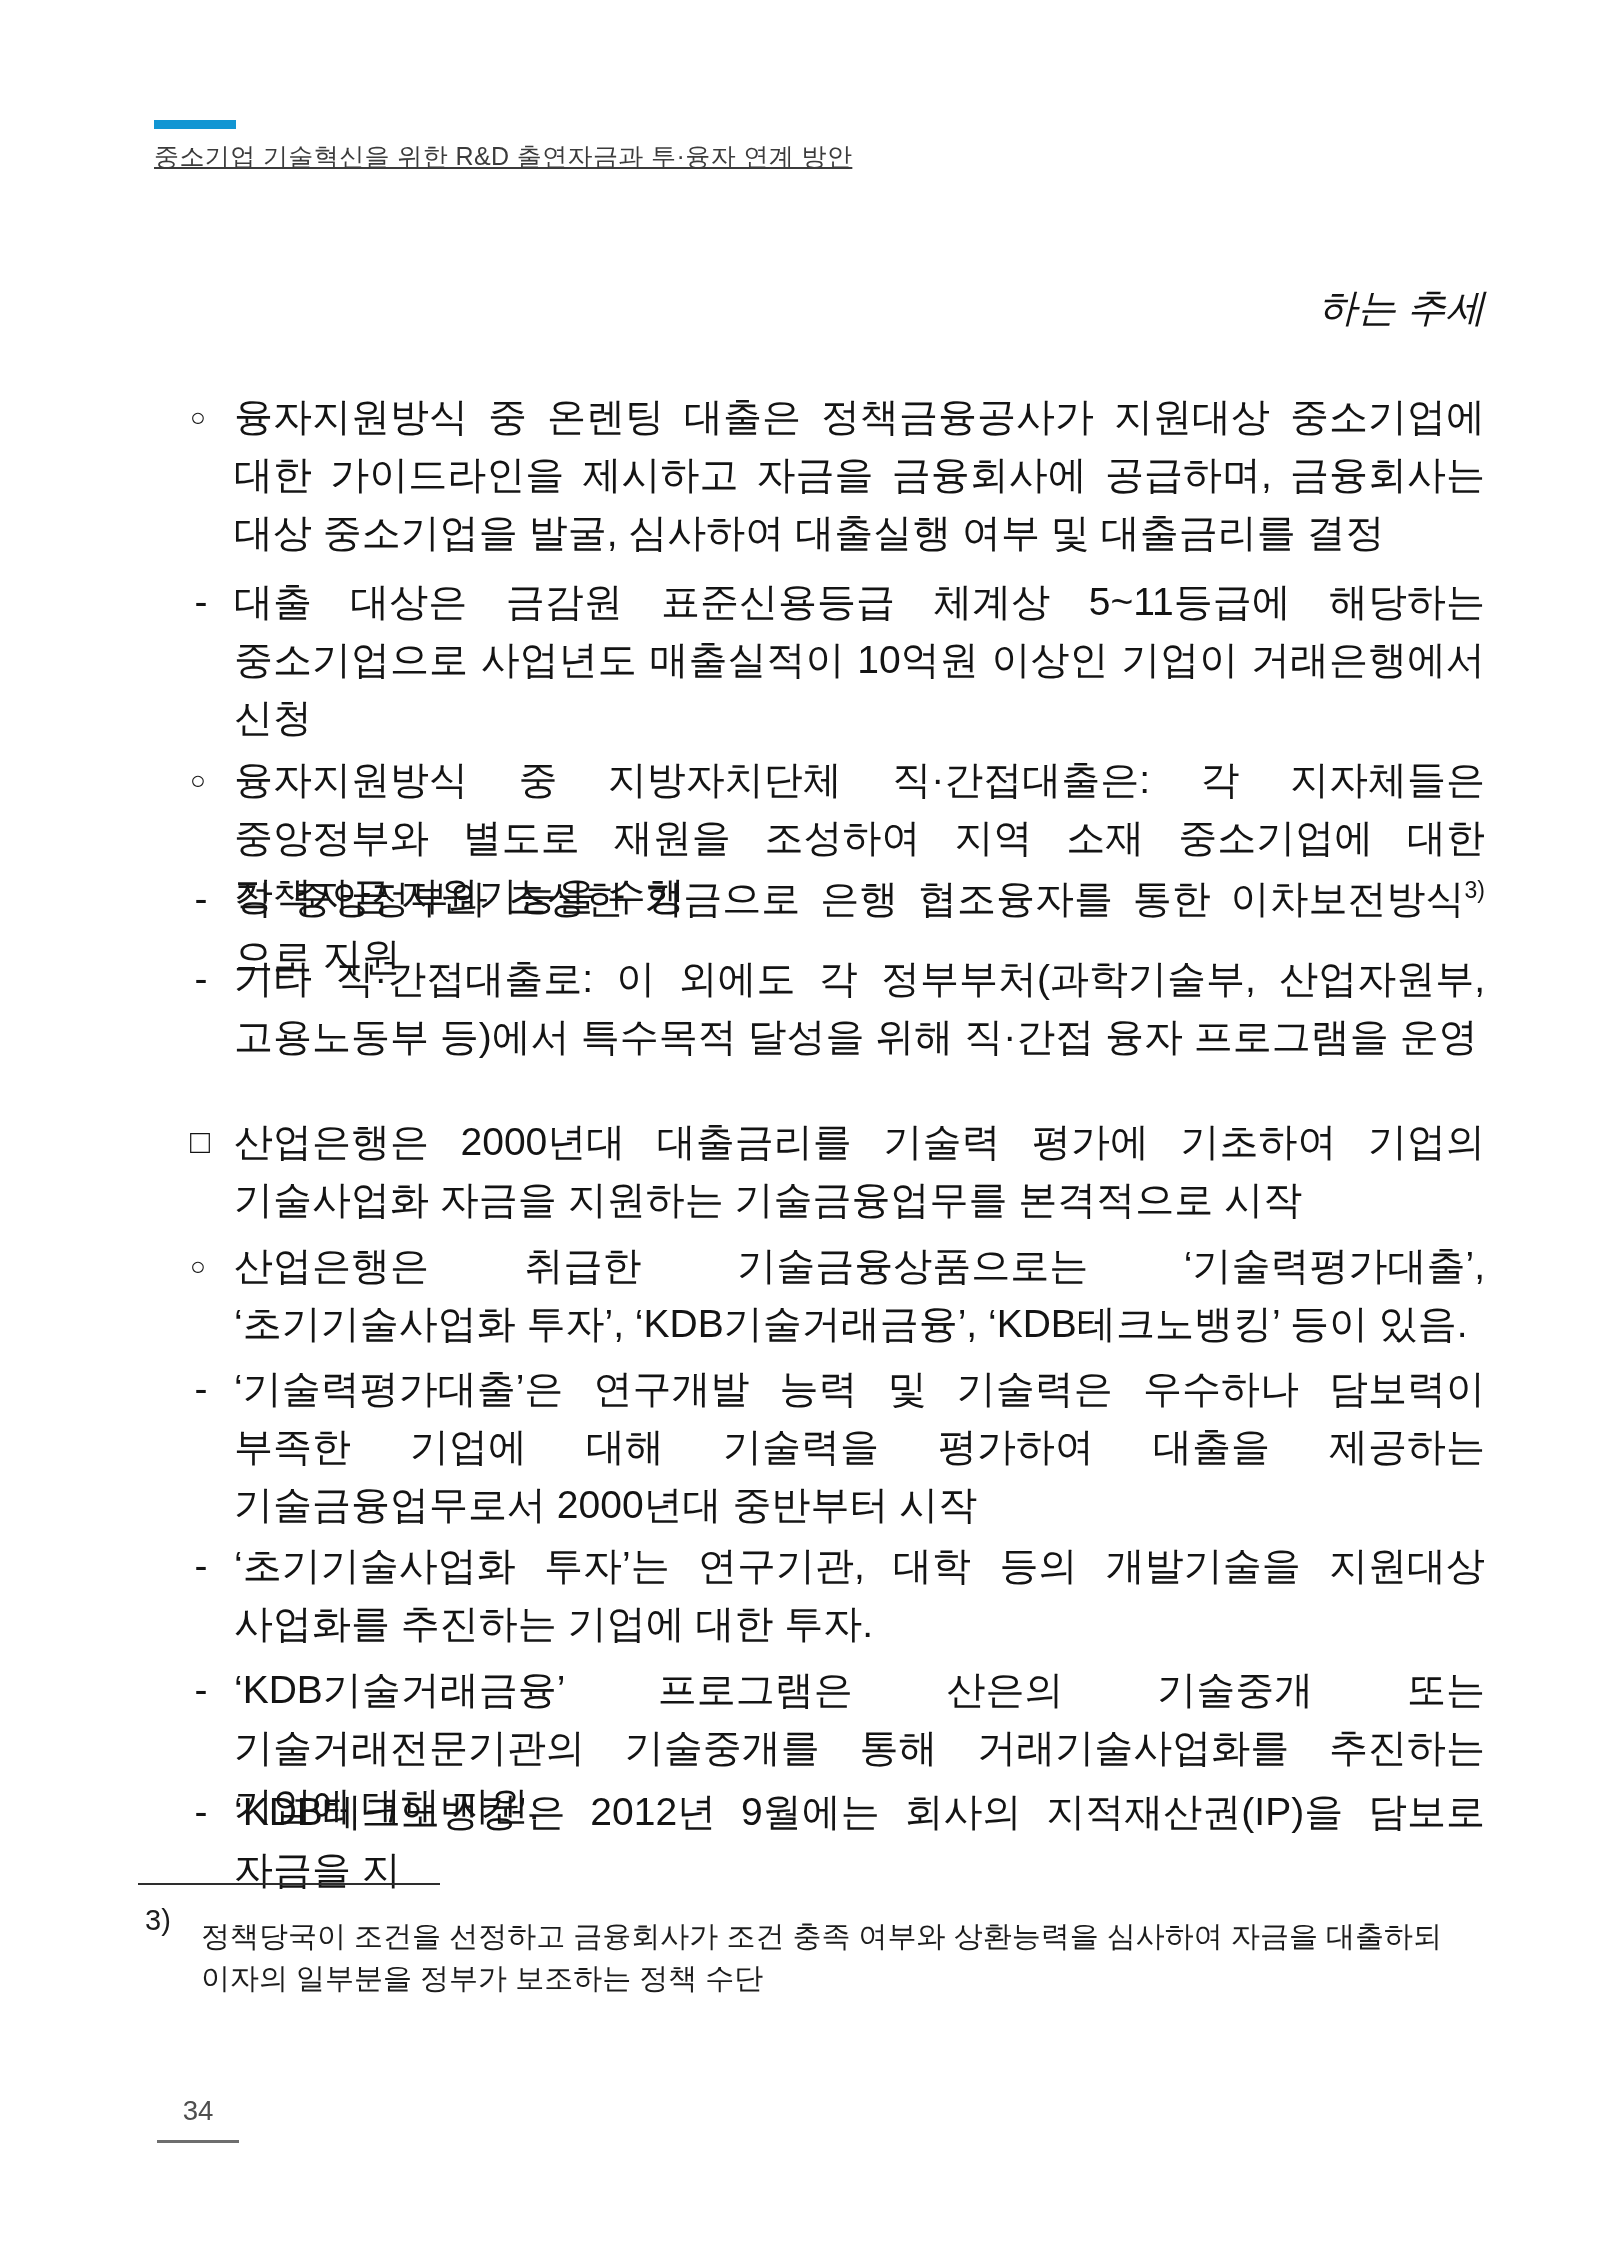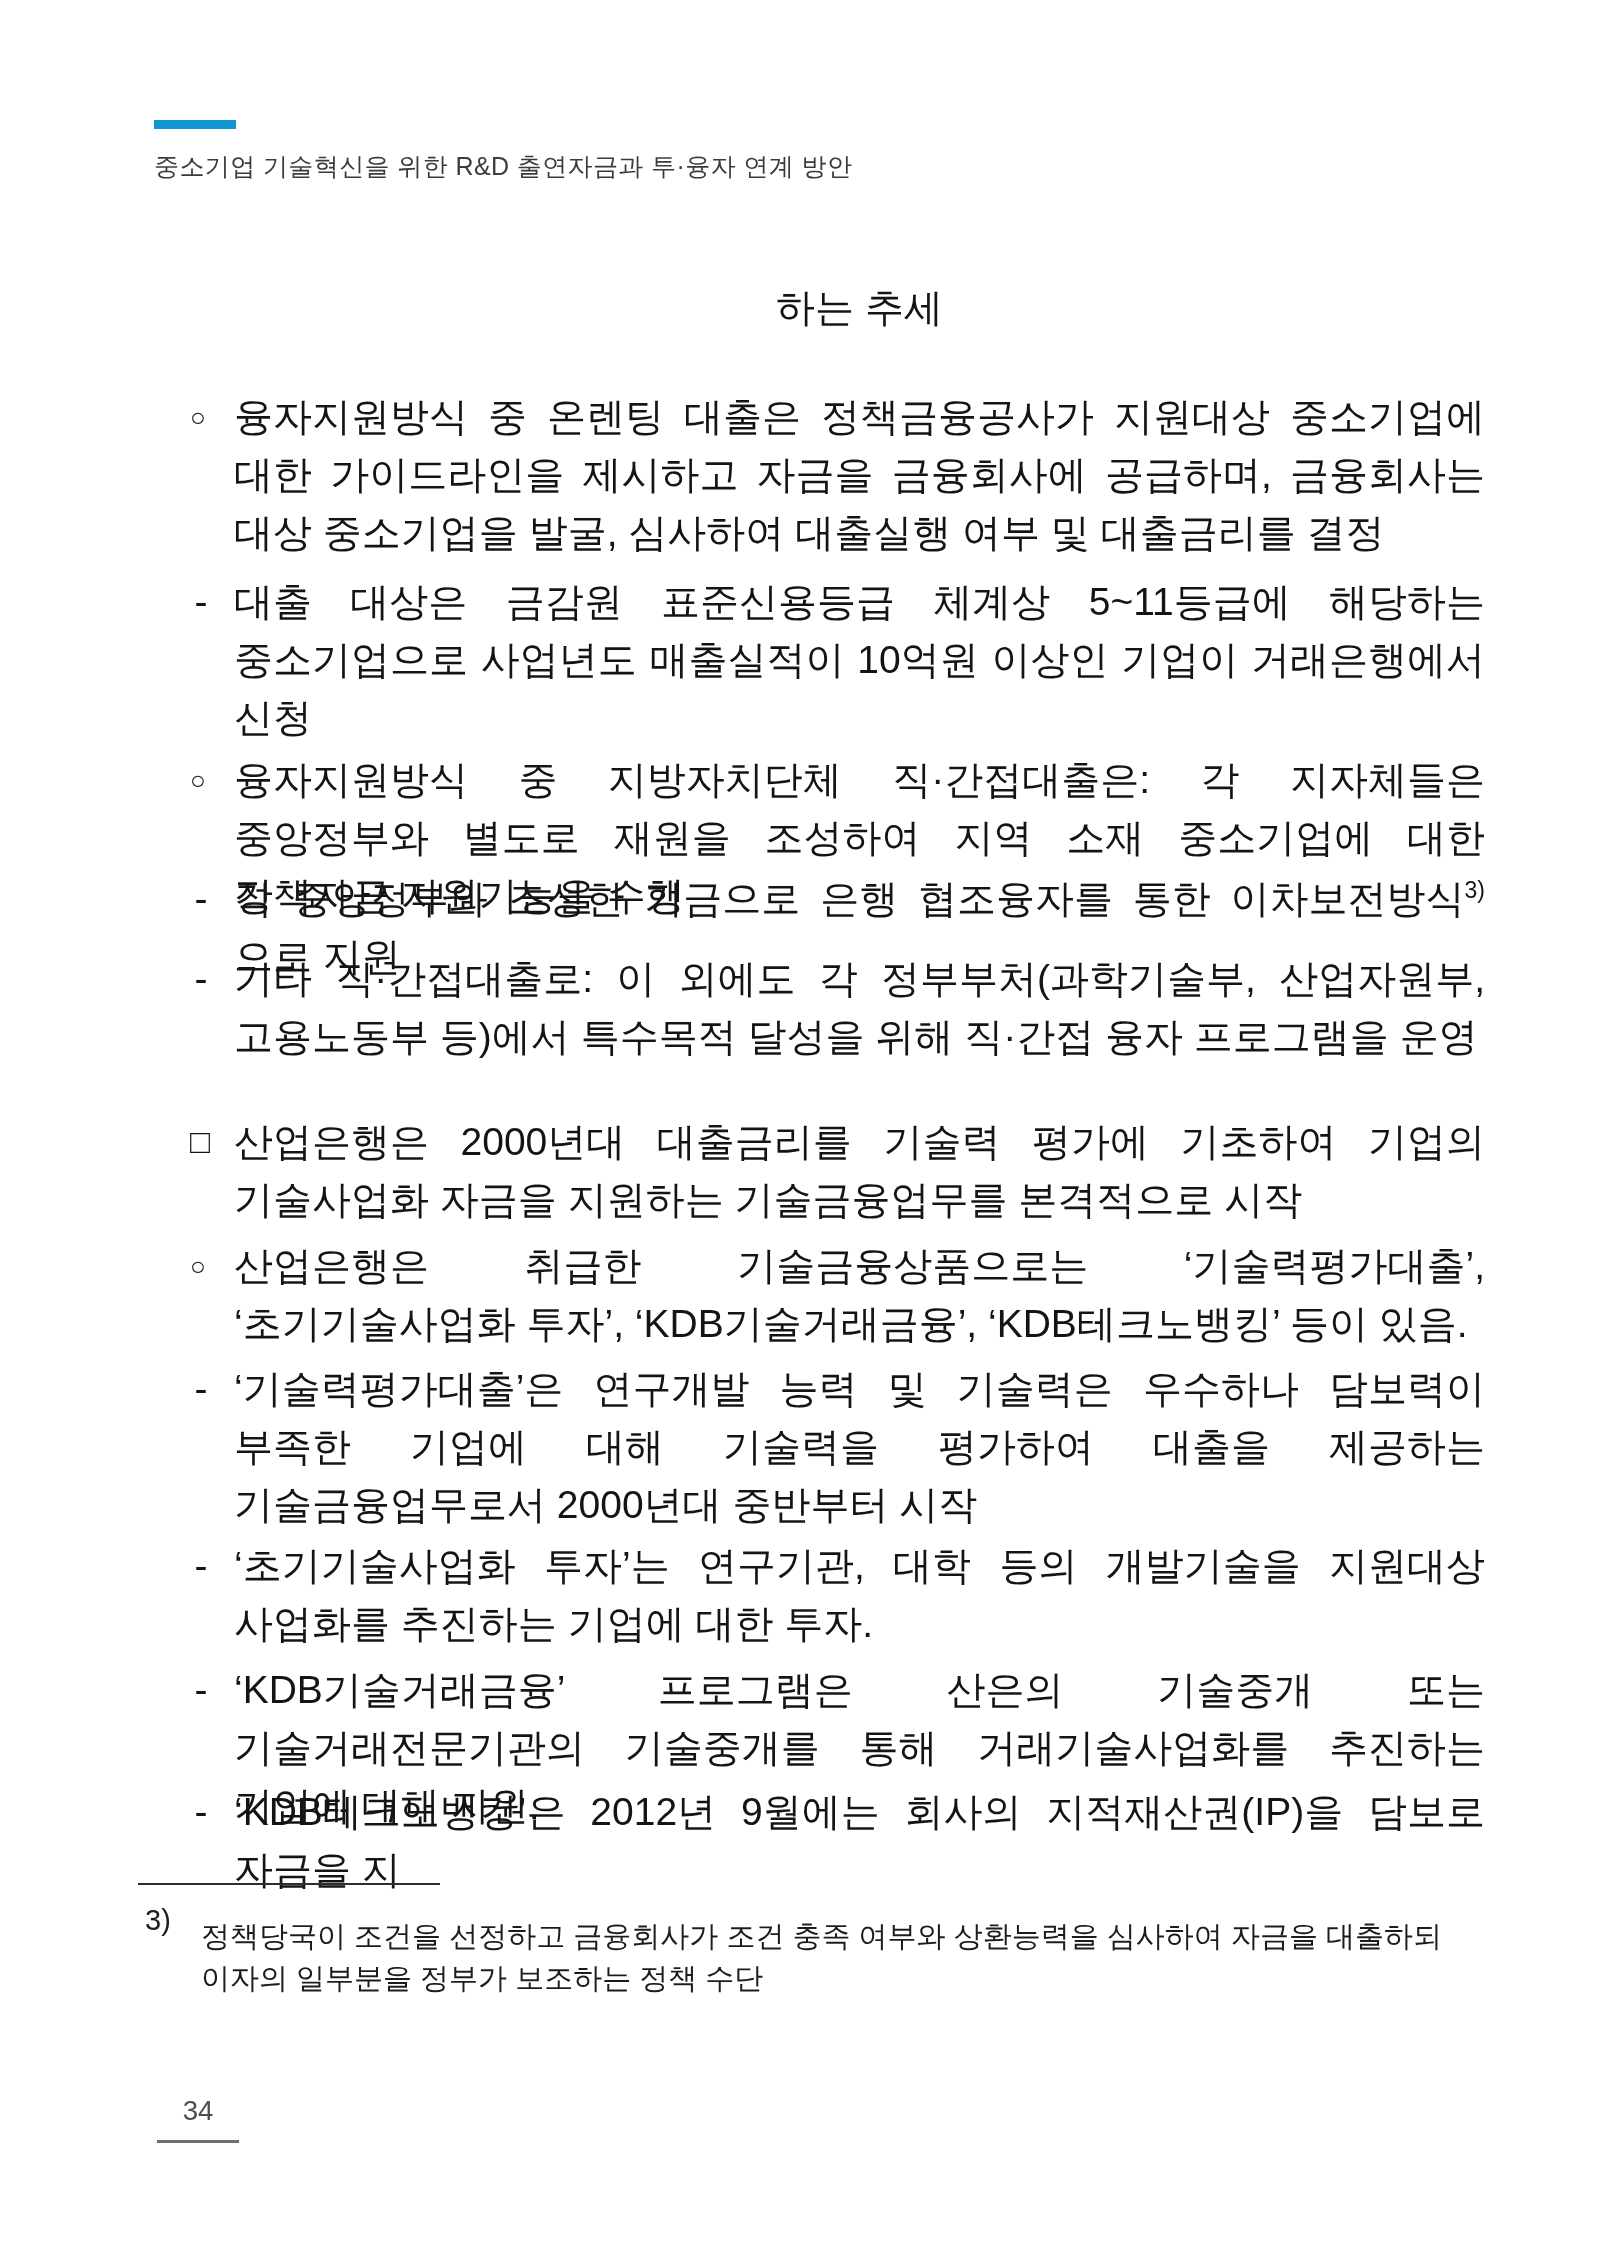--- a/index.html
+++ b/index.html
@@ -9,42 +9,42 @@
     background:#ffffff;
     font-family:"Liberation Sans","DejaVu Sans",sans-serif;
     color:#111111;
     overflow:hidden;
   }
   .accent-bar{
     position:absolute;left:154px;top:120px;
     width:82px;height:8.7px;
   }
   .header-title{
-    position:absolute;left:154px;top:150px;
+    position:absolute;left:154px;top:140px;
     font-size:25px;line-height:32px;color:#3b3b3b;
-    letter-spacing:0.4px;white-space:nowrap;
+    letter-spacing:0.4px;white-space:nowrap;text-decoration:underline;
   }
   .para{
     position:absolute;left:190px;width:1295px;
     display:flex;align-items:flex-start;
     font-size:39px;line-height:58px;color:#141414;
   }
   .marker{
     flex:0 0 44px;max-width:44px;
     line-height:58px;color:#141414;
   }
   .m-circle{font-size:26px;}
   .m-square{font-size:33px;}
   .m-dash{font-size:39px;padding-left:4.4px;box-sizing:border-box;}
   .ptext{
     flex:1;margin:0;text-align:justify;
     font-size:39px;line-height:58px;
     word-break:keep-all;
   }
-  .cont .ptext{text-align:center;}
+  .cont .ptext{text-align:right;font-style:italic;}
   .fnref{font-size:23px;line-height:0;vertical-align:super;}
   .footnote-sep{
     position:absolute;left:138px;top:1883px;
     width:302px;height:2.2px;background:#2e2e2e;
   }
   .footnote{
     position:absolute;left:145px;top:1899px;width:1313px;
     font-size:29px;line-height:42px;color:#1c1c1c;
     display:flex;align-items:flex-start;
   }

